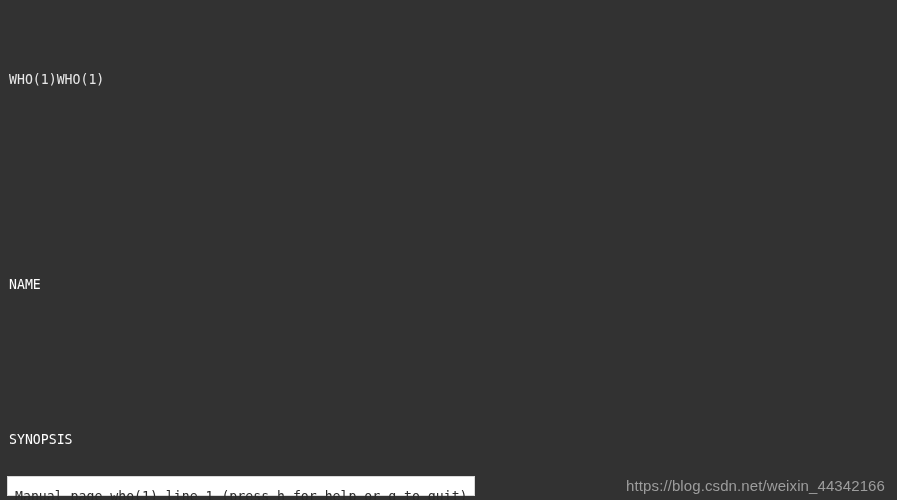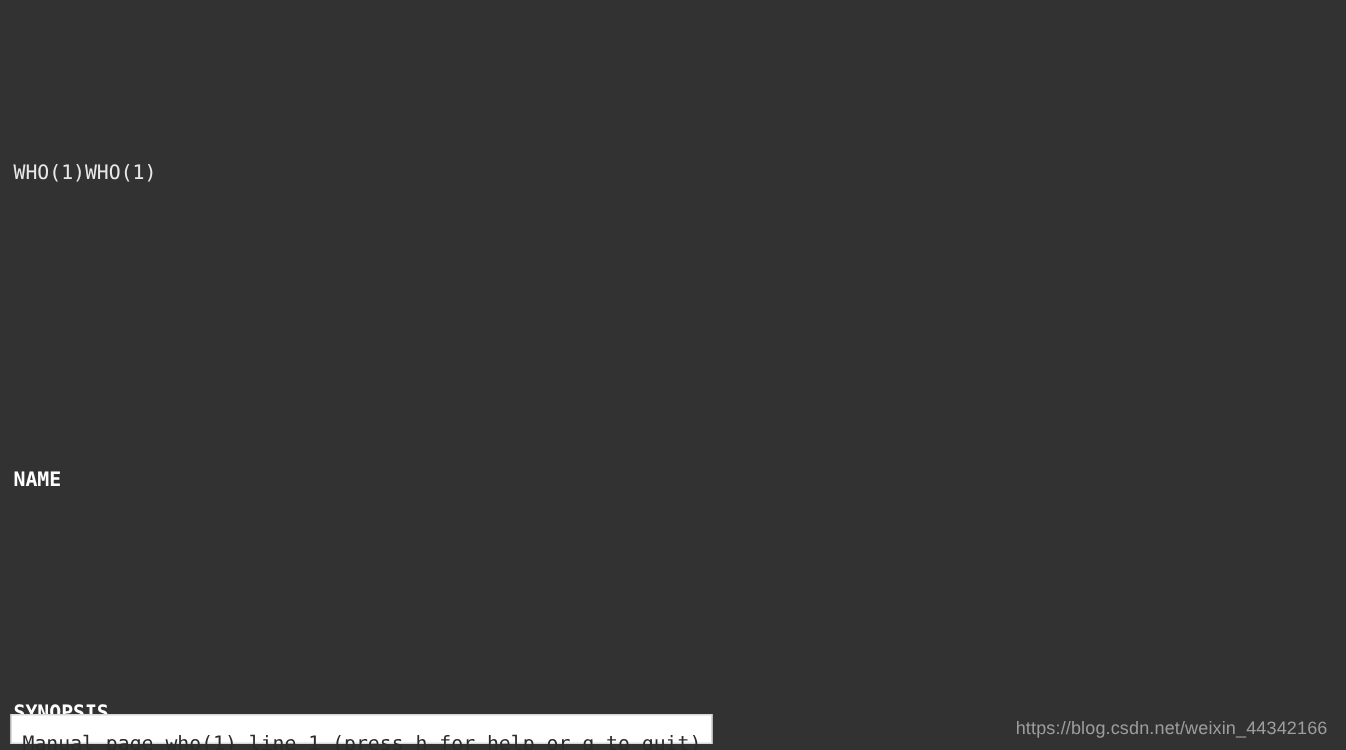--- a/index.html
+++ b/index.html
@@ -38,26 +38,25 @@
   }
   .line.blank { color: transparent; }
 
   
   .hdr {
     display: flex;
     height: 17.15px;
     padding: 0 9px 0 9px;
     box-sizing: border-box;
     width: 726px;
-    margin-top: 36px;
   }
   .hdr .h-left   { flex: 0 0 auto; }
   .hdr .h-center { flex: 1 1 auto; text-align: center; }
   .hdr .h-right  { flex: 0 0 auto; }
-  .sec { font-weight: bold; color: #ffffff; }
+  .sec { font-weight: normal; color: #ffffff; }
 
   
   #statusbar {
     position: absolute;
     left: 7px;
     bottom: 4px;
     height: 20px;
     line-height: 20px;
     background: #ffffff;
     color: #2b2b2b;
@@ -69,21 +68,21 @@
     box-sizing: border-box;
   }
 
   
   #watermark {
     position: absolute;
     right: 12px;
     bottom: 6px;
     color: #9d9d9d;
     font-family: "Liberation Sans", "DejaVu Sans", sans-serif;
-    font-size: 12px;
+    font-size: 15px;
     letter-spacing: 0.1px;
     white-space: pre;
     pointer-events: none;
   }
 </style>
 </head>
 <body>
 
 <div id="terminal">
 

